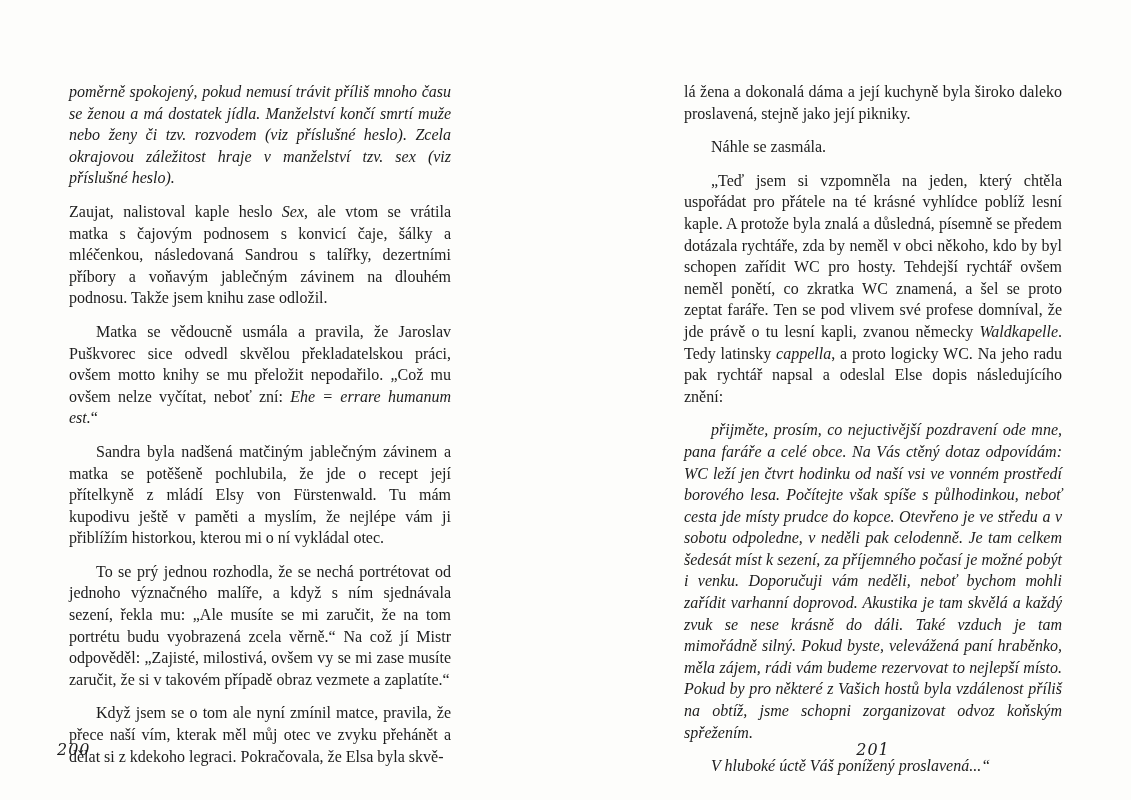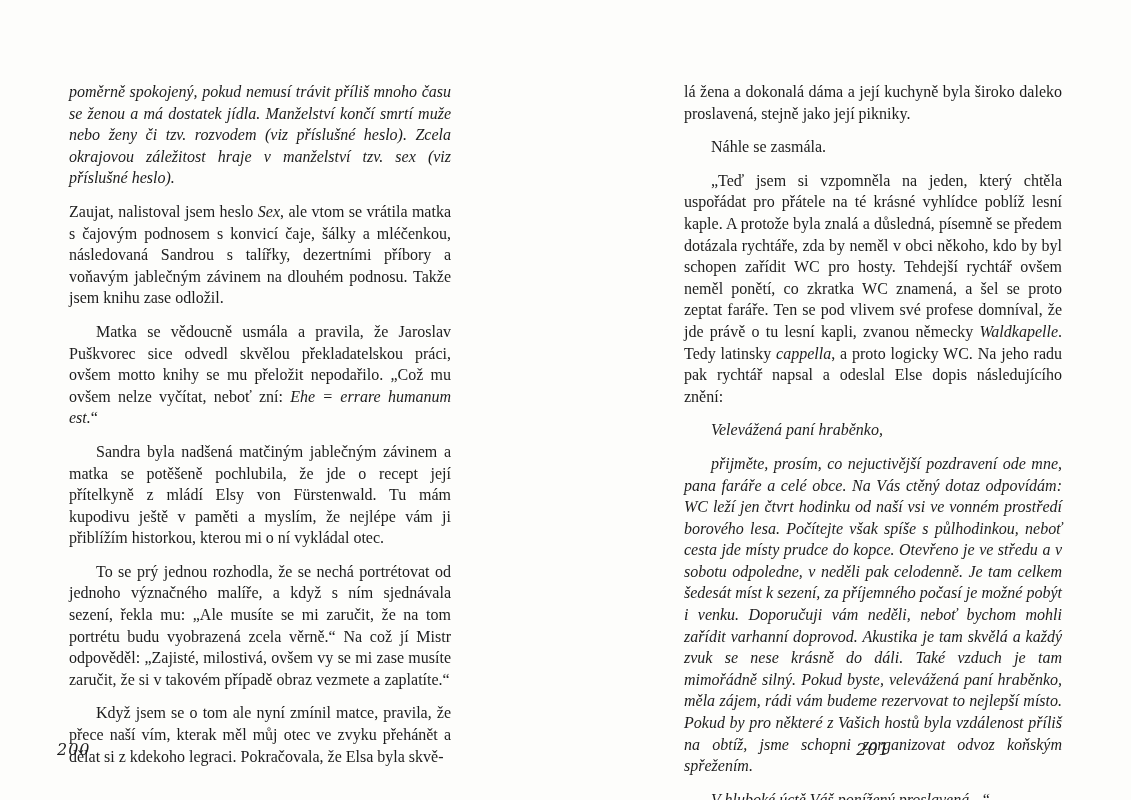--- a/index.html
+++ b/index.html
@@ -38,32 +38,31 @@
   .folio-left  { left: 57px; }
   .folio-right { left: 672px; width: 402px; text-align: center; }
 </style>
 </head>
 <body>
 
 <div class="spread">
 
   <div class="col col-left">
     <p class="para"><span class="it">poměrně spokojený, pokud nemusí trávit příliš mnoho času se ženou a má dostatek jídla. Manželství končí smrtí muže nebo ženy či tzv. rozvodem (viz příslušné heslo). Zcela okrajovou záležitost hraje v manželství tzv. sex (viz příslušné heslo).</span></p>
-    <p class="para space-above"><span>Zaujat, nalistoval jsem heslo </span><span class="it">Sex</span><span>, ale vtom se vrátila matka s čajovým podnosem s konvicí čaje, šálky a mléčenkou, následovaná Sandrou s talířky, dezertními příbory a voňavým jablečným závinem na dlouhém podnosu. Takže jsem knihu zase odložil.</span></p>
+    <p class="para space-above"><span>Zaujat, nalistoval kaple heslo </span><span class="it">Sex</span><span>, ale vtom se vrátila matka s čajovým podnosem s konvicí čaje, šálky a mléčenkou, následovaná Sandrou s talířky, dezertními příbory a voňavým jablečným závinem na dlouhém podnosu. Takže jsem knihu zase odložil.</span></p>
     <p class="para indent"><span>Matka se vědoucně usmála a pravila, že Jaroslav Puškvorec sice odvedl skvělou překladatelskou práci, ovšem motto knihy se mu přeložit nepodařilo. „Což mu ovšem nelze vyčítat, neboť zní: </span><span class="it">Ehe = errare humanum est.</span><span>“</span></p>
     <p class="para indent"><span>Sandra byla nadšená matčiným jablečným závinem a matka se potěšeně pochlubila, že jde o recept její přítelkyně z mládí Elsy von Fürstenwald. Tu mám kupodivu ještě v paměti a myslím, že nejlépe vám ji přiblížím historkou, kterou mi o ní vykládal otec.</span></p>
     <p class="para indent"><span>To se prý jednou rozhodla, že se nechá portrétovat od jednoho význačného malíře, a když s ním sjednávala sezení, řekla mu: „Ale musíte se mi zaručit, že na tom portrétu budu vyobrazená zcela věrně.“ Na což jí Mistr odpověděl: „Zajisté, milostivá, ovšem vy se mi zase musíte zaručit, že si v takovém případě obraz vezmete a zaplatíte.“</span></p>
     <p class="para indent"><span>Když jsem se o tom ale nyní zmínil matce, pravila, že přece naší vím, kterak měl můj otec ve zvyku přehánět a dělat si z kdekoho legraci. Pokračovala, že Elsa byla skvě-</span></p>
   </div>
 
   <div class="col col-right">
     <p class="para"><span>lá žena a dokonalá dáma a její kuchyně byla široko daleko proslavená, stejně jako její pikniky.</span></p>
     <p class="para indent"><span>Náhle se zasmála.</span></p>
     <p class="para indent"><span>„Teď jsem si vzpomněla na jeden, který chtěla uspořádat pro přátele na té krásné vyhlídce poblíž lesní kaple. A protože byla znalá a důsledná, písemně se předem dotázala rychtáře, zda by neměl v obci někoho, kdo by byl schopen zařídit WC pro hosty. Tehdejší rychtář ovšem neměl ponětí, co zkratka WC znamená, a šel se proto zeptat faráře. Ten se pod vlivem své profese domníval, že jde právě o tu lesní kapli, zvanou německy </span><span class="it">Waldkapelle</span><span>. Tedy latinsky </span><span class="it">cappella</span><span>, a proto logicky WC. Na jeho radu pak rychtář napsal a odeslal Else dopis následujícího znění:</span></p>
-    <p class="para indent"><span class="it">Velevážená paní hraběnko,</span></p>
     <p class="para indent"><span class="it">přijměte, prosím, co nejuctivější pozdravení ode mne, pana faráře a celé obce. Na Vás ctěný dotaz odpovídám: WC leží jen čtvrt hodinku od naší vsi ve vonném prostředí borového lesa. Počítejte však spíše s půlhodinkou, neboť cesta jde místy prudce do kopce. Otevřeno je ve středu a v sobotu odpoledne, v neděli pak celodenně. Je tam celkem šedesát míst k sezení, za příjemného počasí je možné pobýt i venku. Doporučuji vám neděli, neboť bychom mohli zařídit varhanní doprovod. Akustika je tam skvělá a každý zvuk se nese krásně do dáli. Také vzduch je tam mimořádně silný. Pokud byste, velevážená paní hraběnko, měla zájem, rádi vám budeme rezervovat to nejlepší místo. Pokud by pro některé z Vašich hostů byla vzdálenost příliš na obtíž, jsme schopni zorganizovat odvoz koňským spřežením.</span></p>
     <p class="para indent"><span class="it">V hluboké úctě Váš ponížený proslavená...“</span></p>
   </div>
 
   <div class="folio folio-left">200</div>
   <div class="folio folio-right">201</div>
 
 </div>
 
 </body></html>

